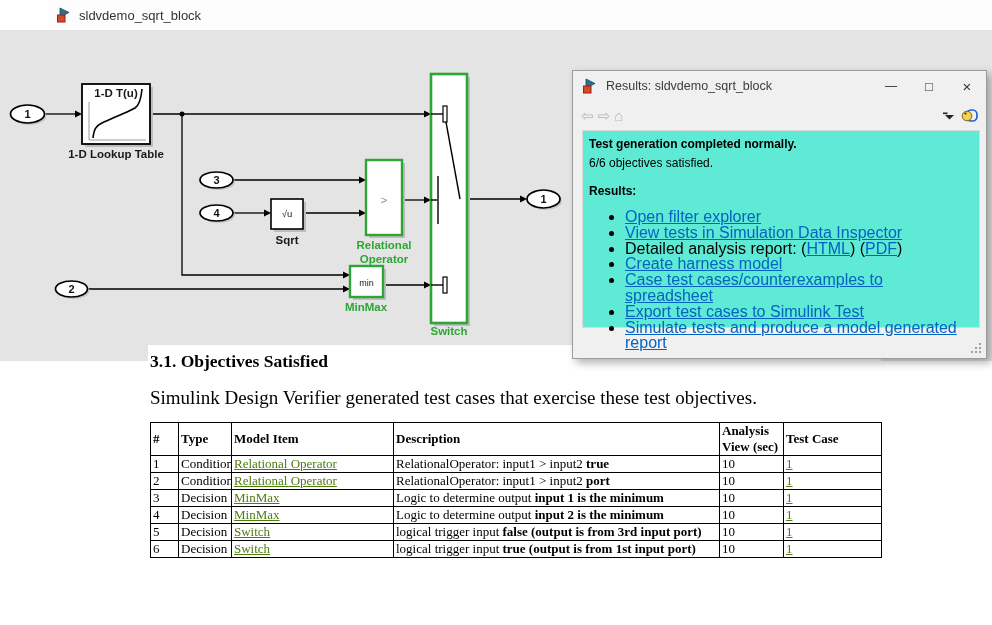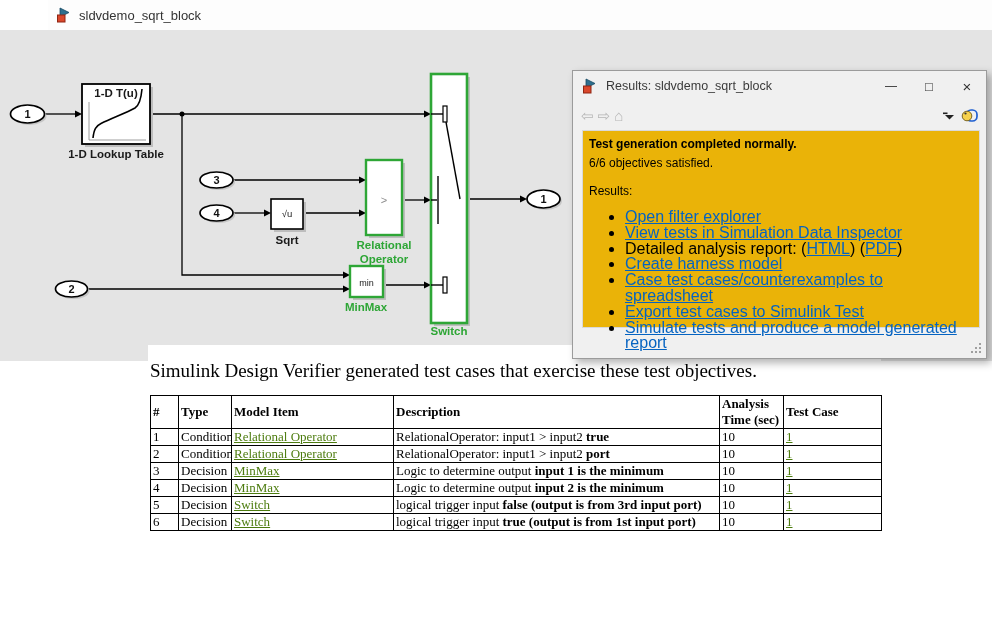--- a/index.html
+++ b/index.html
@@ -59,26 +59,26 @@
   .dlg-btn{width:38px;height:30px;display:flex;align-items:center;justify-content:center;
     font-size:12px;color:#333;}
   .dlg-btn.max{font-size:13px;}
   .dlg-btn.close{font-size:15px;}
   .dlg-toolbar{height:28px;display:flex;align-items:center;padding:0 8px;}
   .nav-ico{font-size:15px;color:#b6b6b6;margin-right:4px;line-height:1;}
   .tb-spacer{flex:1;}
   .tb-right{display:flex;align-items:center;gap:6px;}
   .dlg-content{
     position:absolute;left:9px;top:59px;width:398px;height:198px;
-    background:#eab308;border:1px solid #d9d9d9;box-sizing:border-box;
+    background:#5eead4;border:1px solid #d9d9d9;box-sizing:border-box;
     padding:6px 6px 0 6px;font-size:12px;color:#000;
   }
   .dlg-content .t1{font-weight:bold;margin:0;}
   .dlg-content .t2{margin:5px 0 0 0;}
-  .dlg-content .t3{font-weight:normal;margin:14px 0 0 0;}
+  .dlg-content .t3{font-weight:bold;margin:14px 0 0 0;}
   ul.res-links{margin:11px 0 0 0;padding-left:36px;list-style:disc;}
   ul.res-links li{line-height:15.8px;font-size:16px;}
   ul.res-links a{color:#0563C1;text-decoration:underline;}
   .grip{position:absolute;right:3px;bottom:3px;}
 </style>
 </head>
 <body>
 
 <div class="tabbar">
   <div class="tab">
@@ -192,37 +192,38 @@
         <path d="M431,255 H443"></path>
       </g>
       <rect x="443" y="76" width="4" height="16" fill="#fff" stroke="#000" stroke-width="1.2"></rect>
       <rect x="443" y="247" width="4" height="16" fill="#fff" stroke="#000" stroke-width="1.2"></rect>
       <text class="blk-label-green" x="449" y="305" text-anchor="middle">Switch</text>
     </g>
   </svg>
 </div>
 
 <div class="report">
+  <h2>3.1. Objectives Satisfied</h2>
   <p class="intro">Simulink Design Verifier generated test cases that exercise these test objectives.</p>
   <table class="objectives">
     <colgroup>
         <col style="width: 28px;">
         <col style="width: 53px;">
         <col style="width: 162px;">
         <col style="width: 326px;">
         <col style="width: 64px;">
         <col style="width: 98px;">
       </colgroup>
     <thead>
       <tr>
           <th>#</th>
           <th>Type</th>
           <th>Model Item</th>
           <th>Description</th>
-          <th>Analysis Time (sec)</th>
+          <th>Analysis View (sec)</th>
           <th>Test Case</th>
         </tr>
     </thead>
     <tbody>
         <tr>
           <td>1</td>
           <td>Condition</td>
           <td><a href="#">Relational Operator</a></td>
           <td><span>RelationalOperator: input1 &gt; input2 </span><b>true</b></td>
           <td>10</td>

